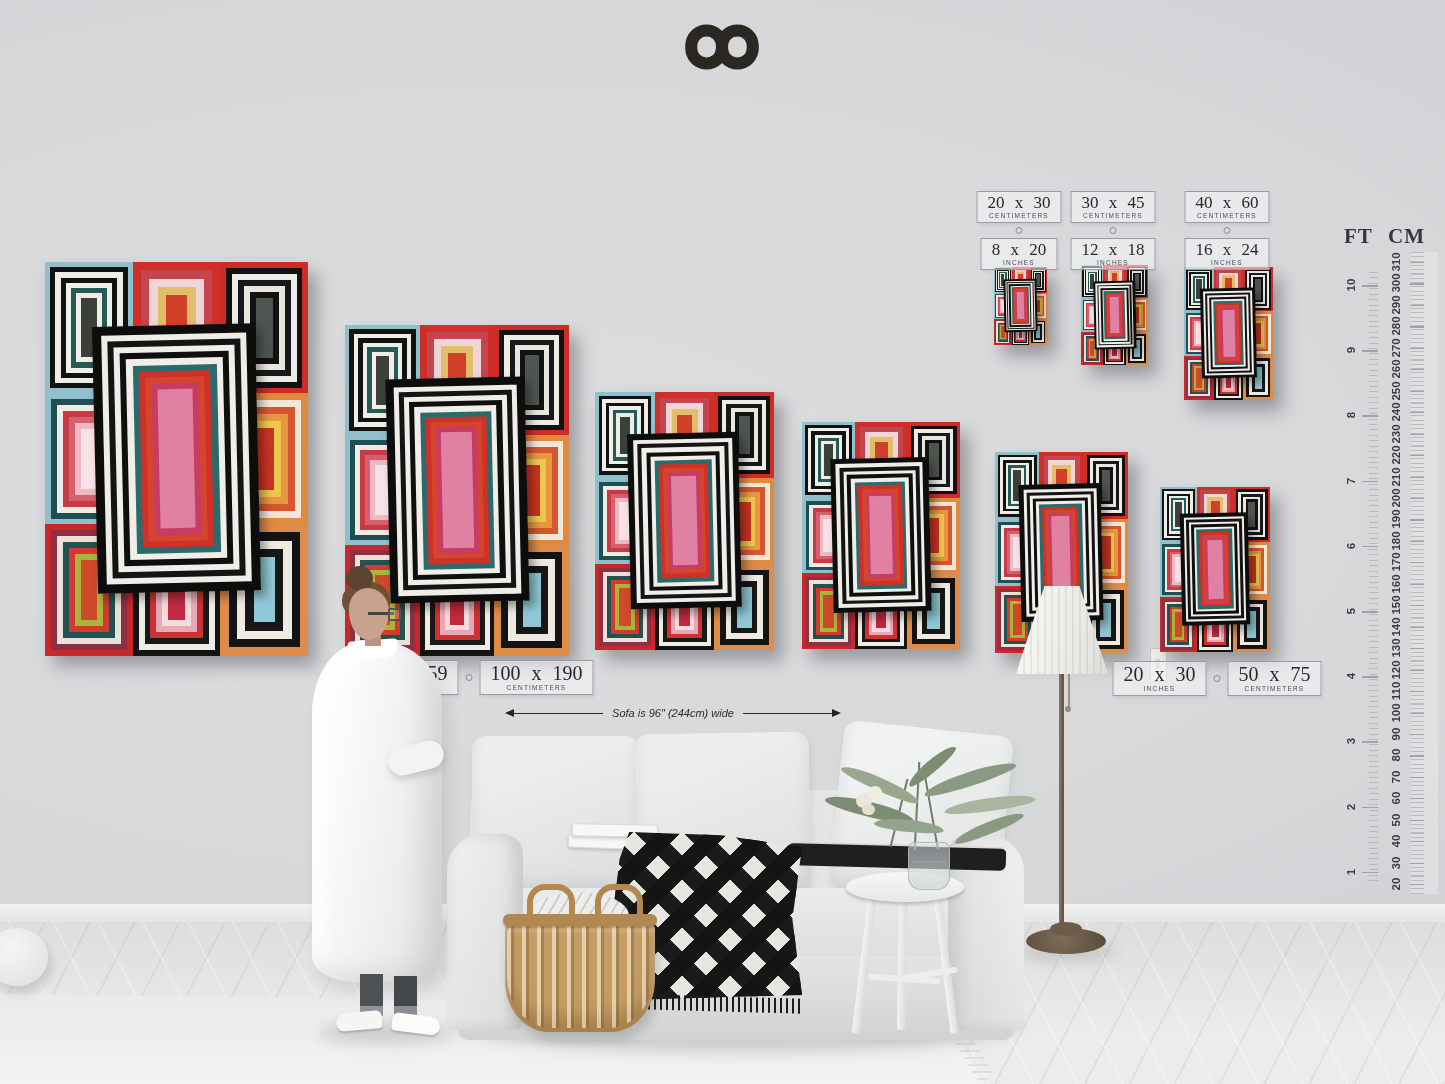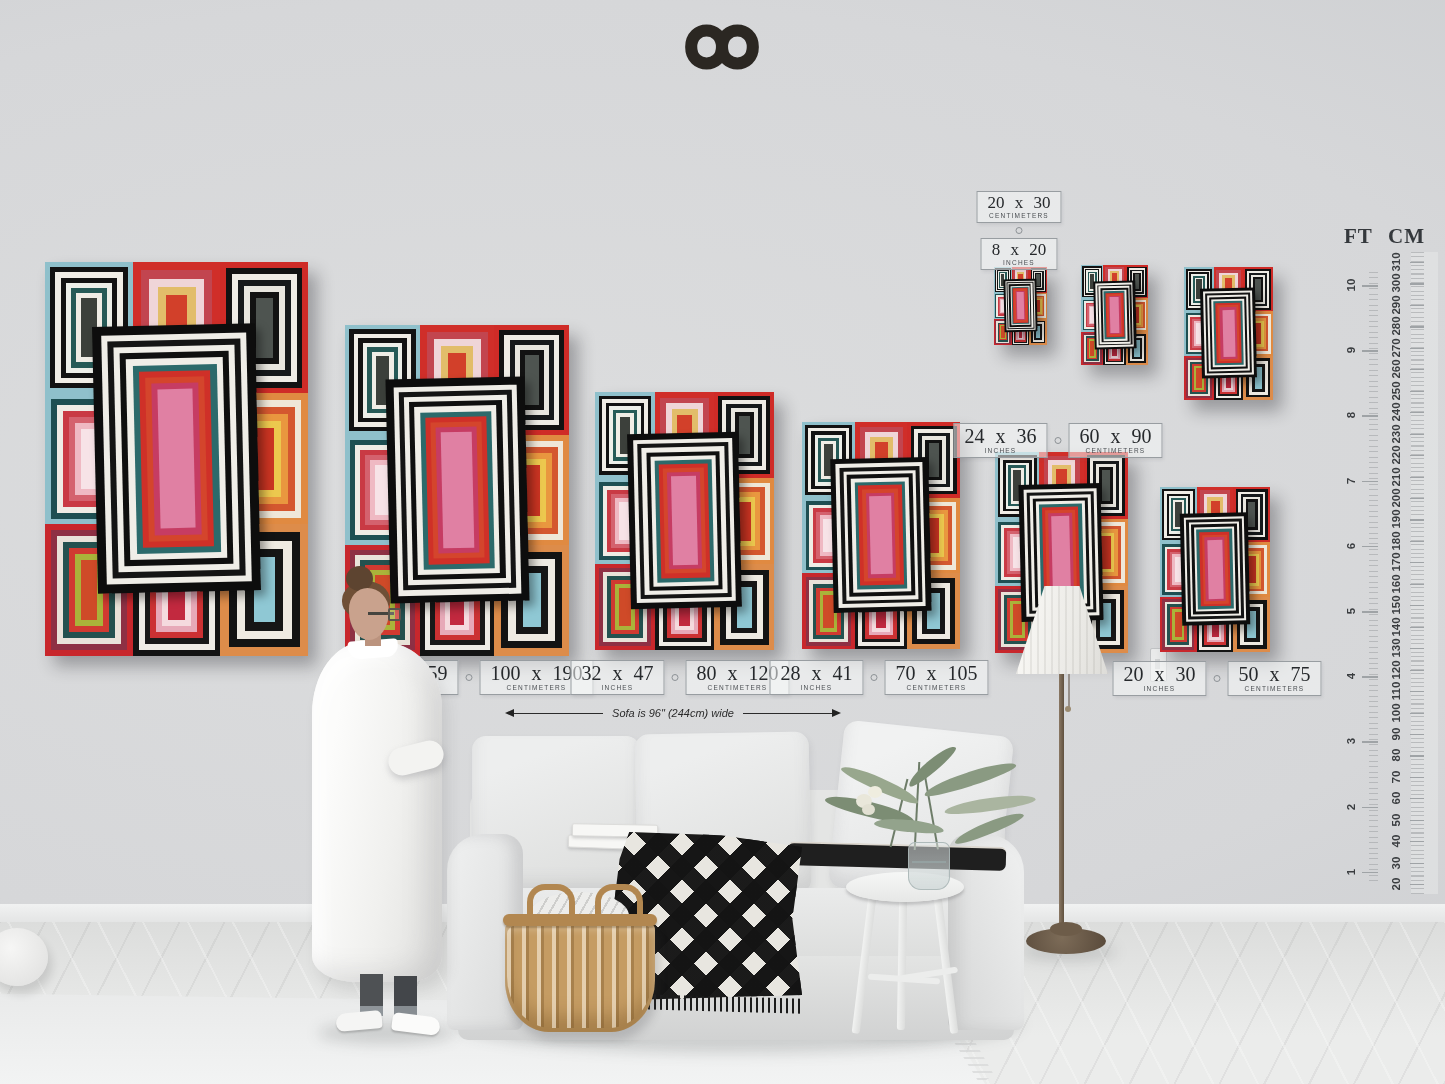--- a/index.html
+++ b/index.html
@@ -1485,72 +1485,61 @@
         <div class="sbox">
           <div class="snum">40 x 59</div>
           <div class="sunit">INCHES</div>
         </div>
         <div class="sdot"></div>
         <div class="sbox">
           <div class="snum">100 x 190</div>
           <div class="sunit">CENTIMETERS</div>
         </div>
       </div>
-      <div class="size-label h" style="left: 680px; top: 660px;">
-        <div class="sbox">
-          <div class="snum">32 x 47</div>
-          <div class="sunit">INCHES</div>
-        </div>
-        <div class="sdot"></div>
-        <div class="sbox">
-          <div class="snum">80 x 120</div>
-          <div class="sunit">CENTIMETERS</div>
-        </div>
-      </div>
-      <div class="size-label h" style="left: 879px; top: 660px;">
-        <div class="sbox">
-          <div class="snum">28 x 41</div>
-          <div class="sunit">INCHES</div>
-        </div>
-        <div class="sdot"></div>
-        <div class="sbox">
-          <div class="snum">70 x 105</div>
-          <div class="sunit">CENTIMETERS</div>
-        </div>
-      </div>
-      <div class="size-label h" style="left: 1058px; top: 423px;">
-        <div class="sbox">
-          <div class="snum">24 x 36</div>
-          <div class="sunit">INCHES</div>
-        </div>
-        <div class="sdot"></div>
-        <div class="sbox">
-          <div class="snum">60 x 90</div>
-          <div class="sunit">CENTIMETERS</div>
-        </div>
-      </div>
       <div class="size-label h" style="left: 1217px; top: 661px;">
         <div class="sbox">
           <div class="snum">20 x 30</div>
           <div class="sunit">INCHES</div>
         </div>
         <div class="sdot"></div>
         <div class="sbox">
           <div class="snum">50 x 75</div>
           <div class="sunit">CENTIMETERS</div>
         </div>
       </div>
       <div class="size-label v" style="left: 1019px; top: 191px;">
         <div class="sbox">
           <div class="snum">20 x 30</div>
           <div class="sunit">CENTIMETERS</div>
         </div>
         <div class="sdot"></div>
         <div class="sbox">
           <div class="snum">8 x 20</div>
+          <div class="sunit">INCHES</div>
+        </div>
+      </div>
+      <div class="size-label v" style="left: 1113px; top: 191px;">
+        <div class="sbox">
+          <div class="snum">30 x 45</div>
+          <div class="sunit">CENTIMETERS</div>
+        </div>
+        <div class="sdot"></div>
+        <div class="sbox">
+          <div class="snum">12 x 18</div>
+          <div class="sunit">INCHES</div>
+        </div>
+      </div>
+      <div class="size-label v" style="left: 1227px; top: 191px;">
+        <div class="sbox">
+          <div class="snum">40 x 60</div>
+          <div class="sunit">CENTIMETERS</div>
+        </div>
+        <div class="sdot"></div>
+        <div class="sbox">
+          <div class="snum">16 x 24</div>
           <div class="sunit">INCHES</div>
         </div>
       </div>
     </div>
 
   <div class="ruler">
     <span class="rhead" style="left:1344px;top:224px;">FT</span>
     <span class="rhead" style="left:1388px;top:224px;">CM</span>
     <div class="ft-band"></div>
     <div class="cm-band"></div>

